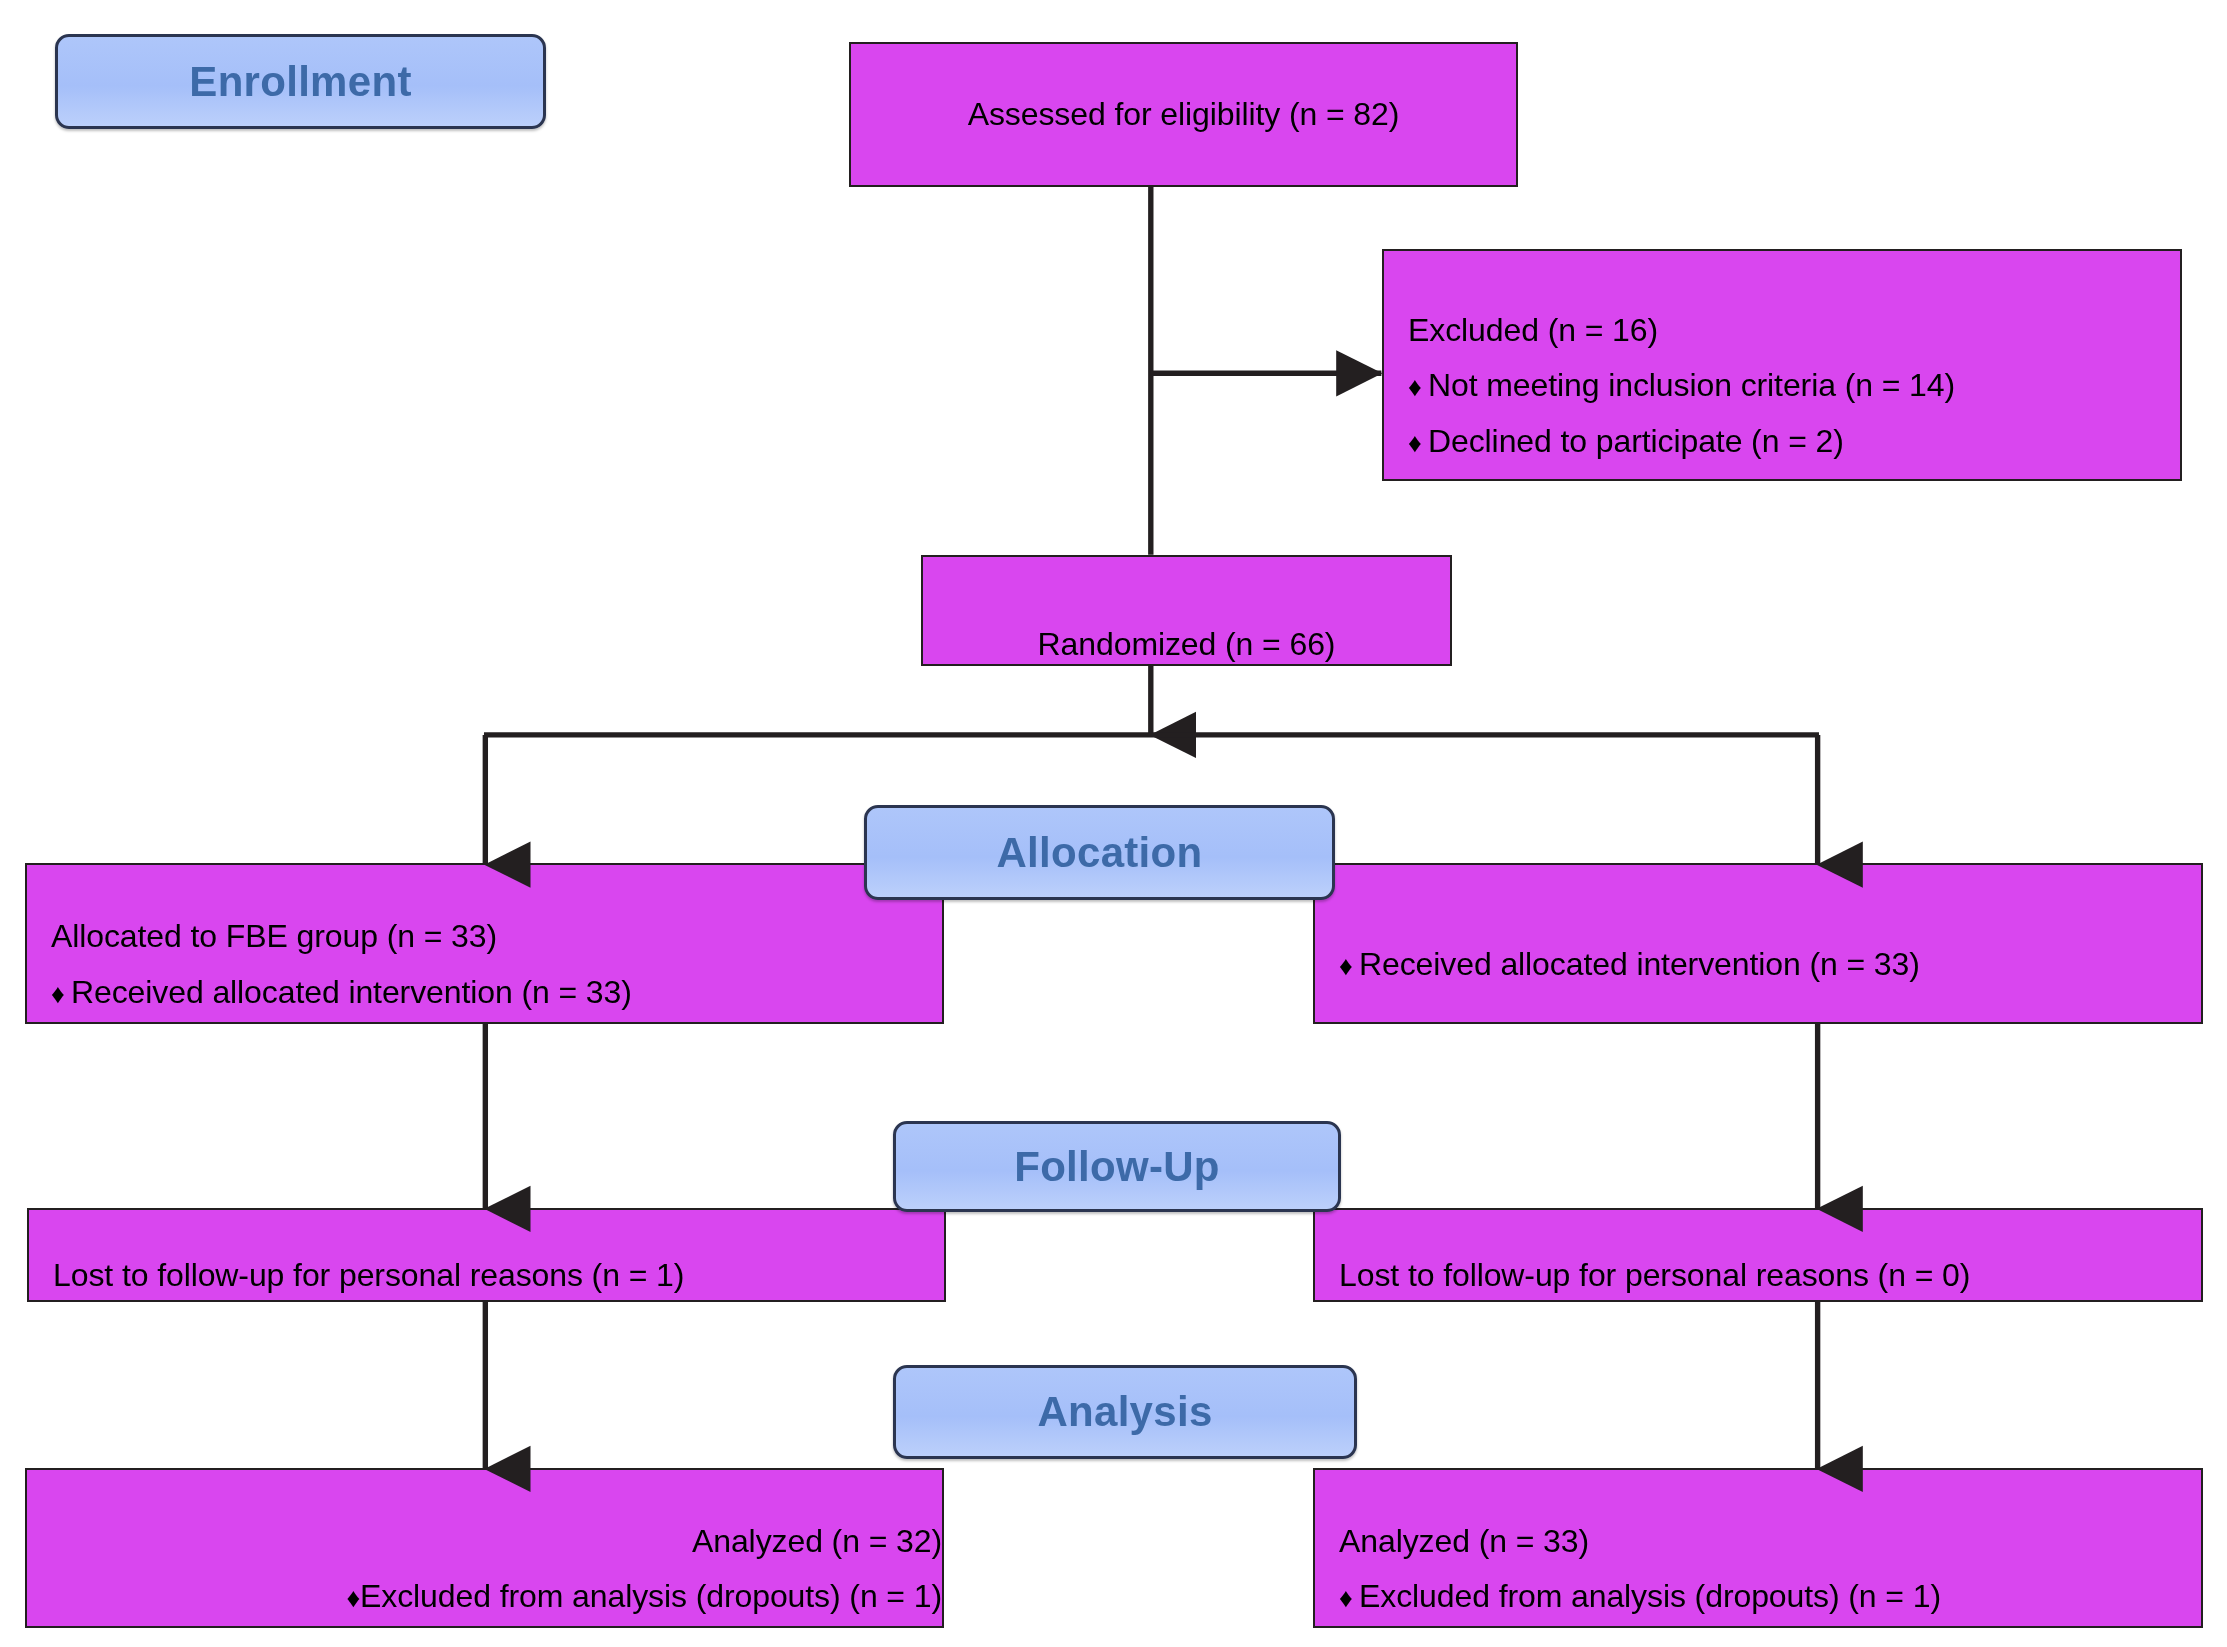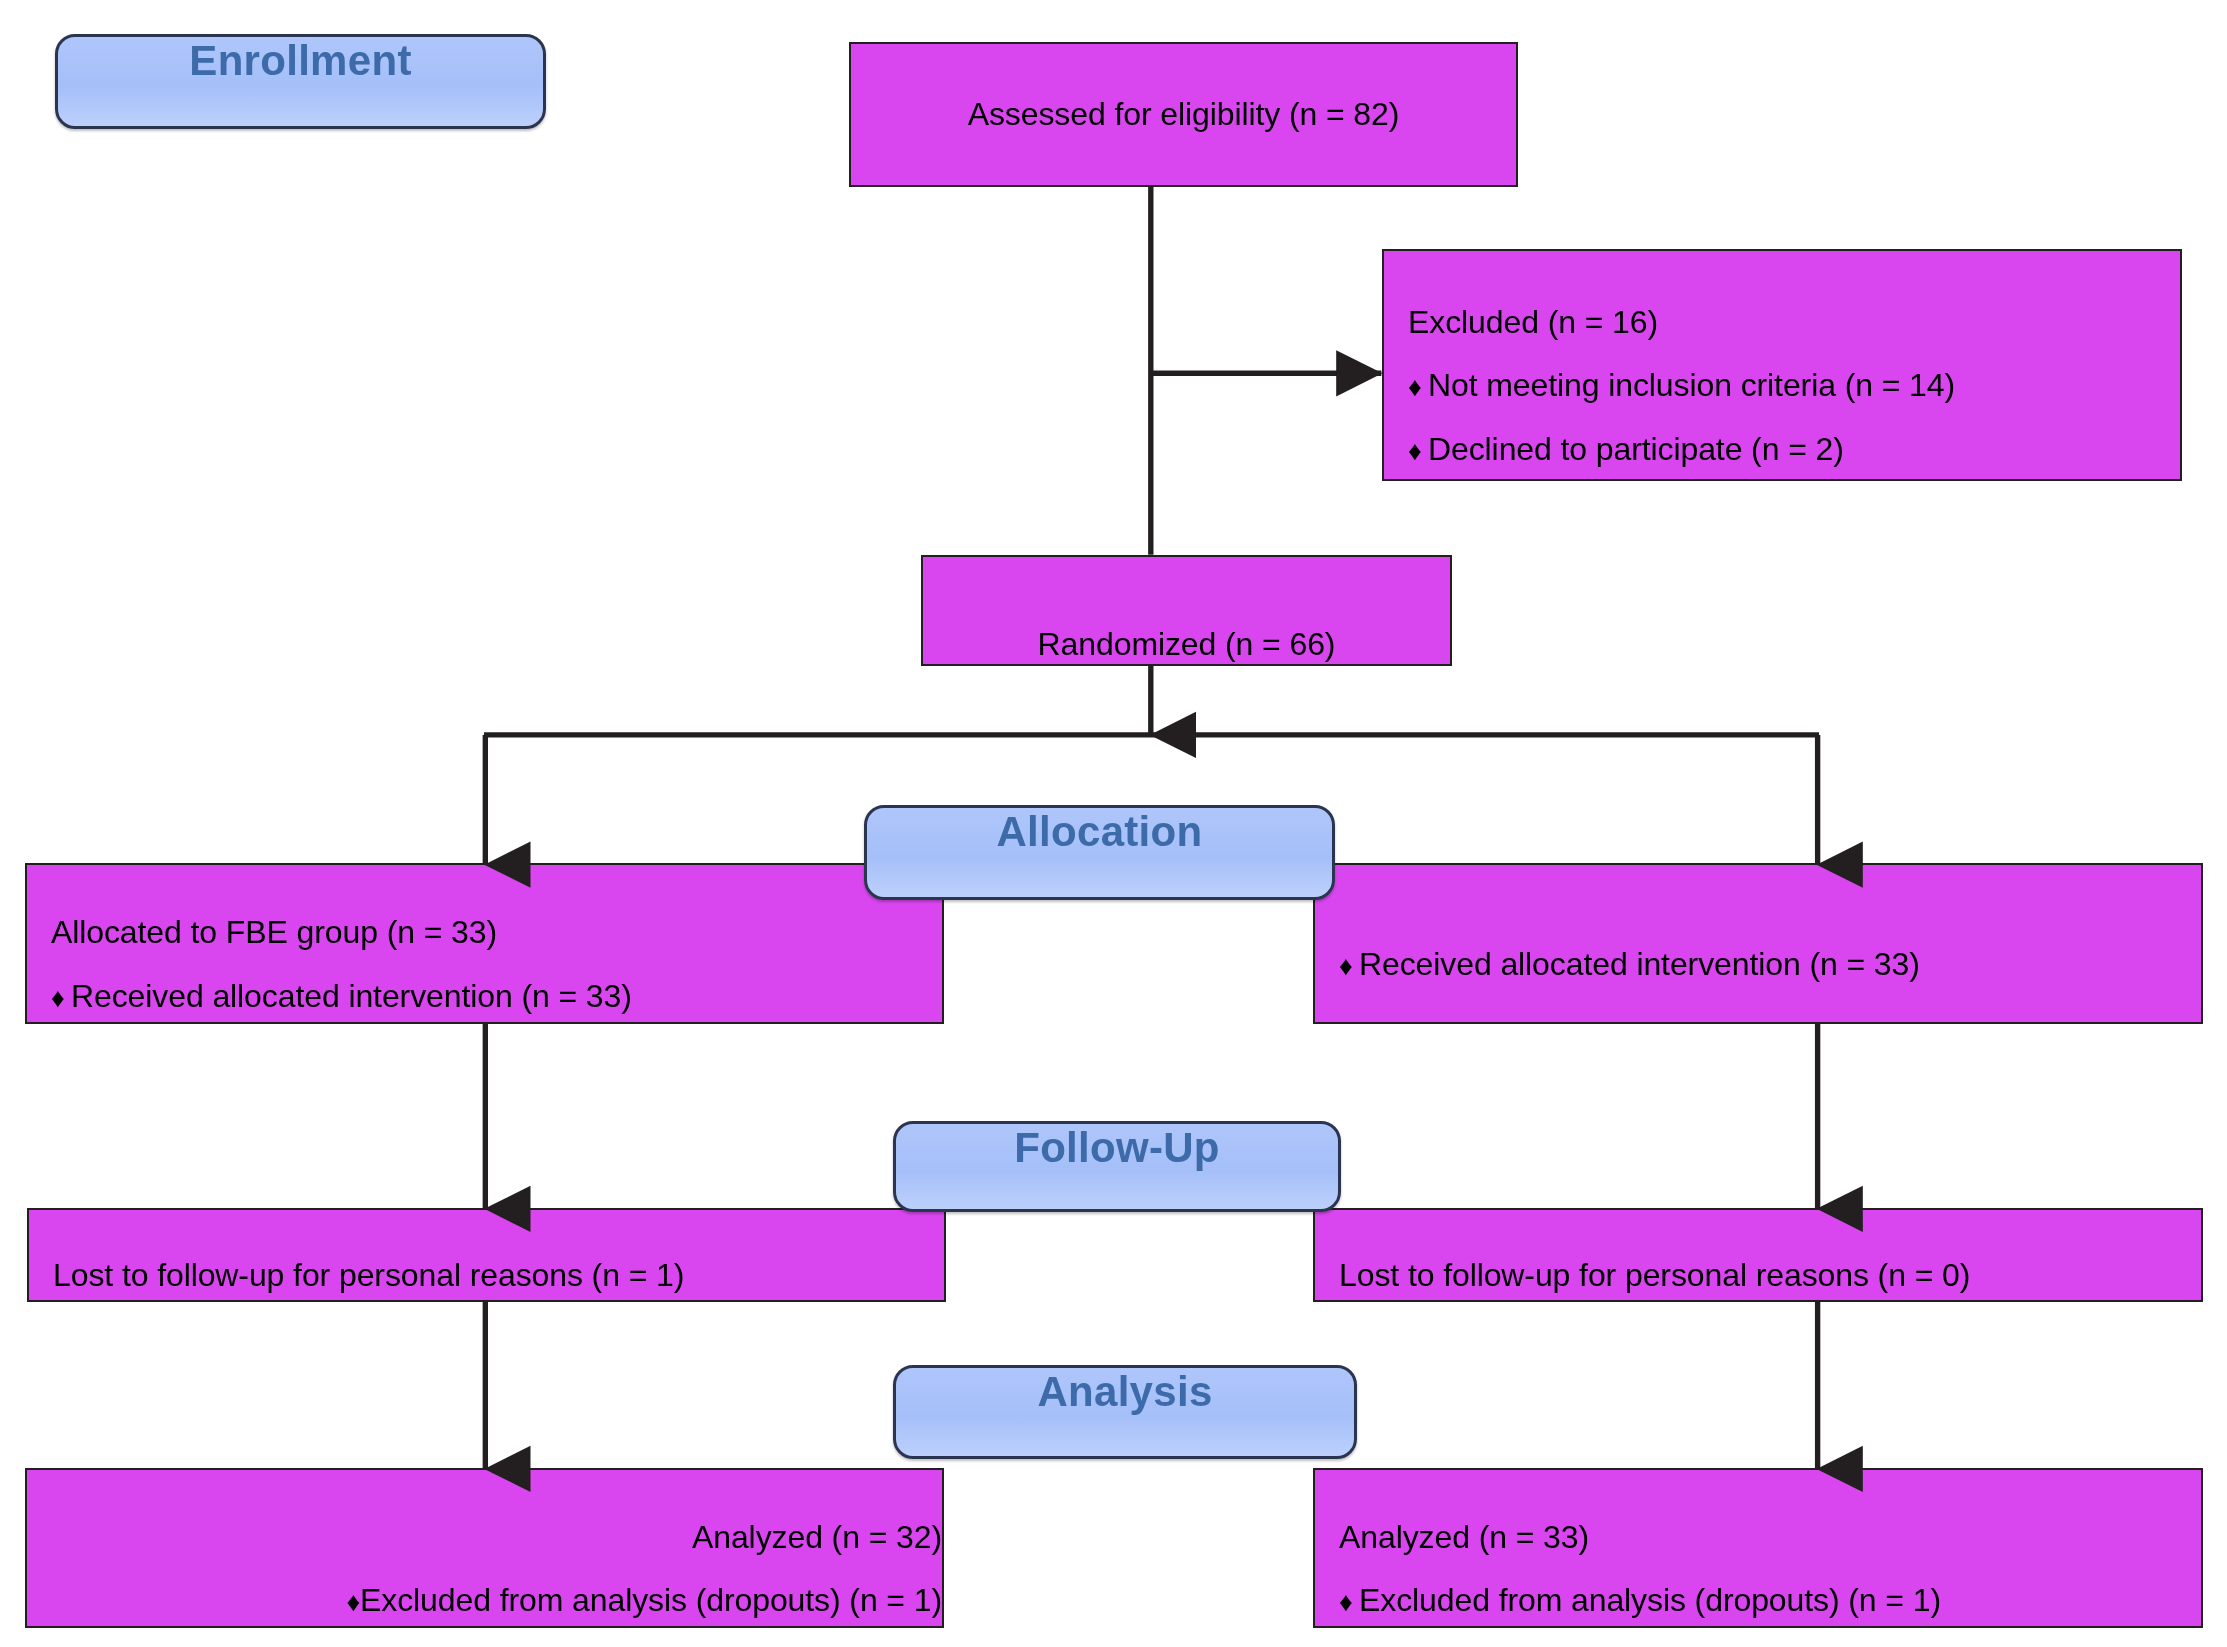--- a/index.html
+++ b/index.html
@@ -37,35 +37,36 @@
     color: #000000;
     line-height: 1.22;
     white-space: nowrap;
     letter-spacing: -0.1px;
   }
   .node.left-pad .line {
     padding-left: 24px;
     margin-top: 42px;
   }
   .node .line + .line {
-    margin-top: 24px;
+    margin-top: 16px;
   }
   .bullet {
     display: inline-block;
     width: 20px;
     font-size: 27px;
     vertical-align: baseline;
   }
   .stage {
     position: absolute;
     box-sizing: border-box;
     background: linear-gradient(180deg, #aec6fa 0%, #a5bff9 55%, #bcd0fb 100%);
     border: 3.4px solid #2b3550;
-    border-radius: 20px;
+    border-radius: 14px;
     display: flex;
+    align-items: center;
     justify-content: center;
     z-index: 5;
     box-shadow: 0 2px 2.7px rgba(0,0,0,0.25);
   }
   .stage span {
     font-size: 42px;
     font-weight: bold;
     color: #3d6aa8;
     letter-spacing: 0.3px;
   }

